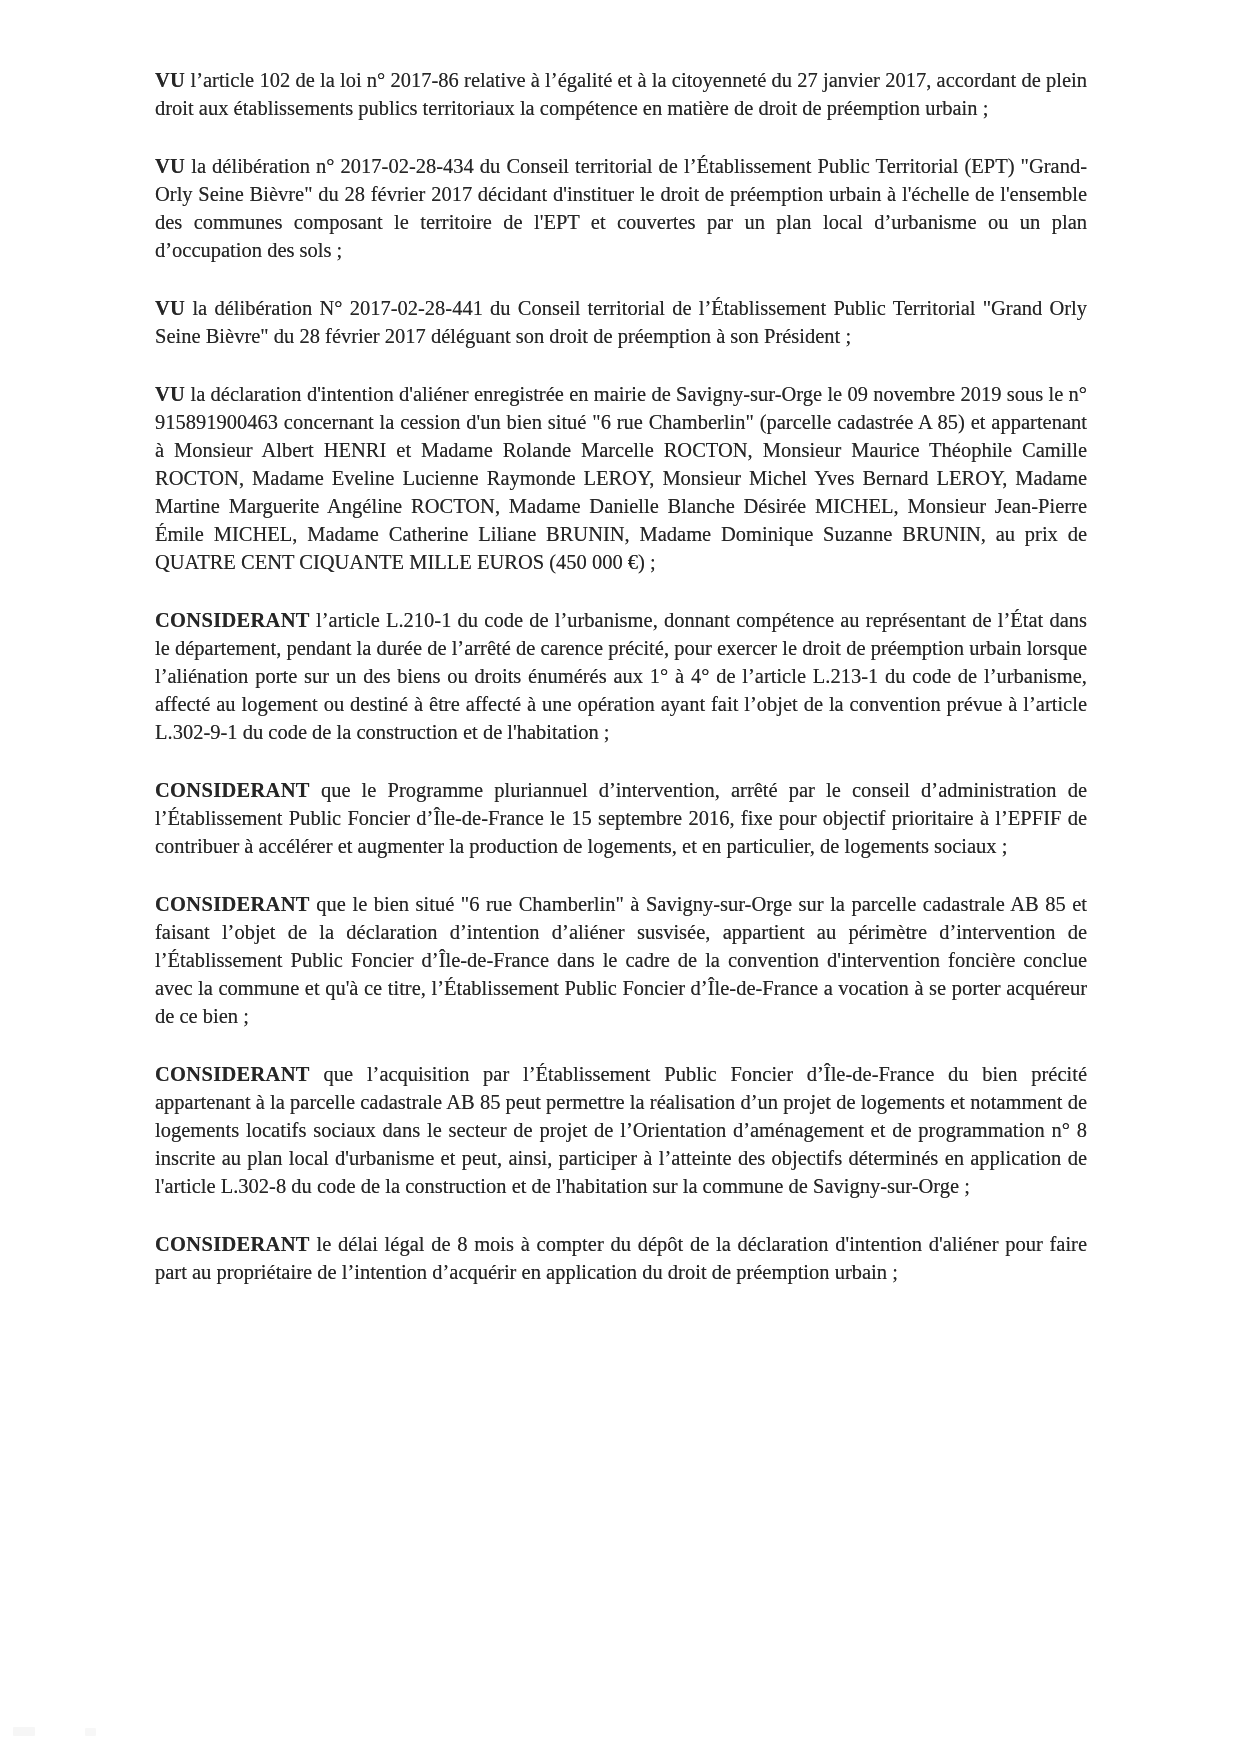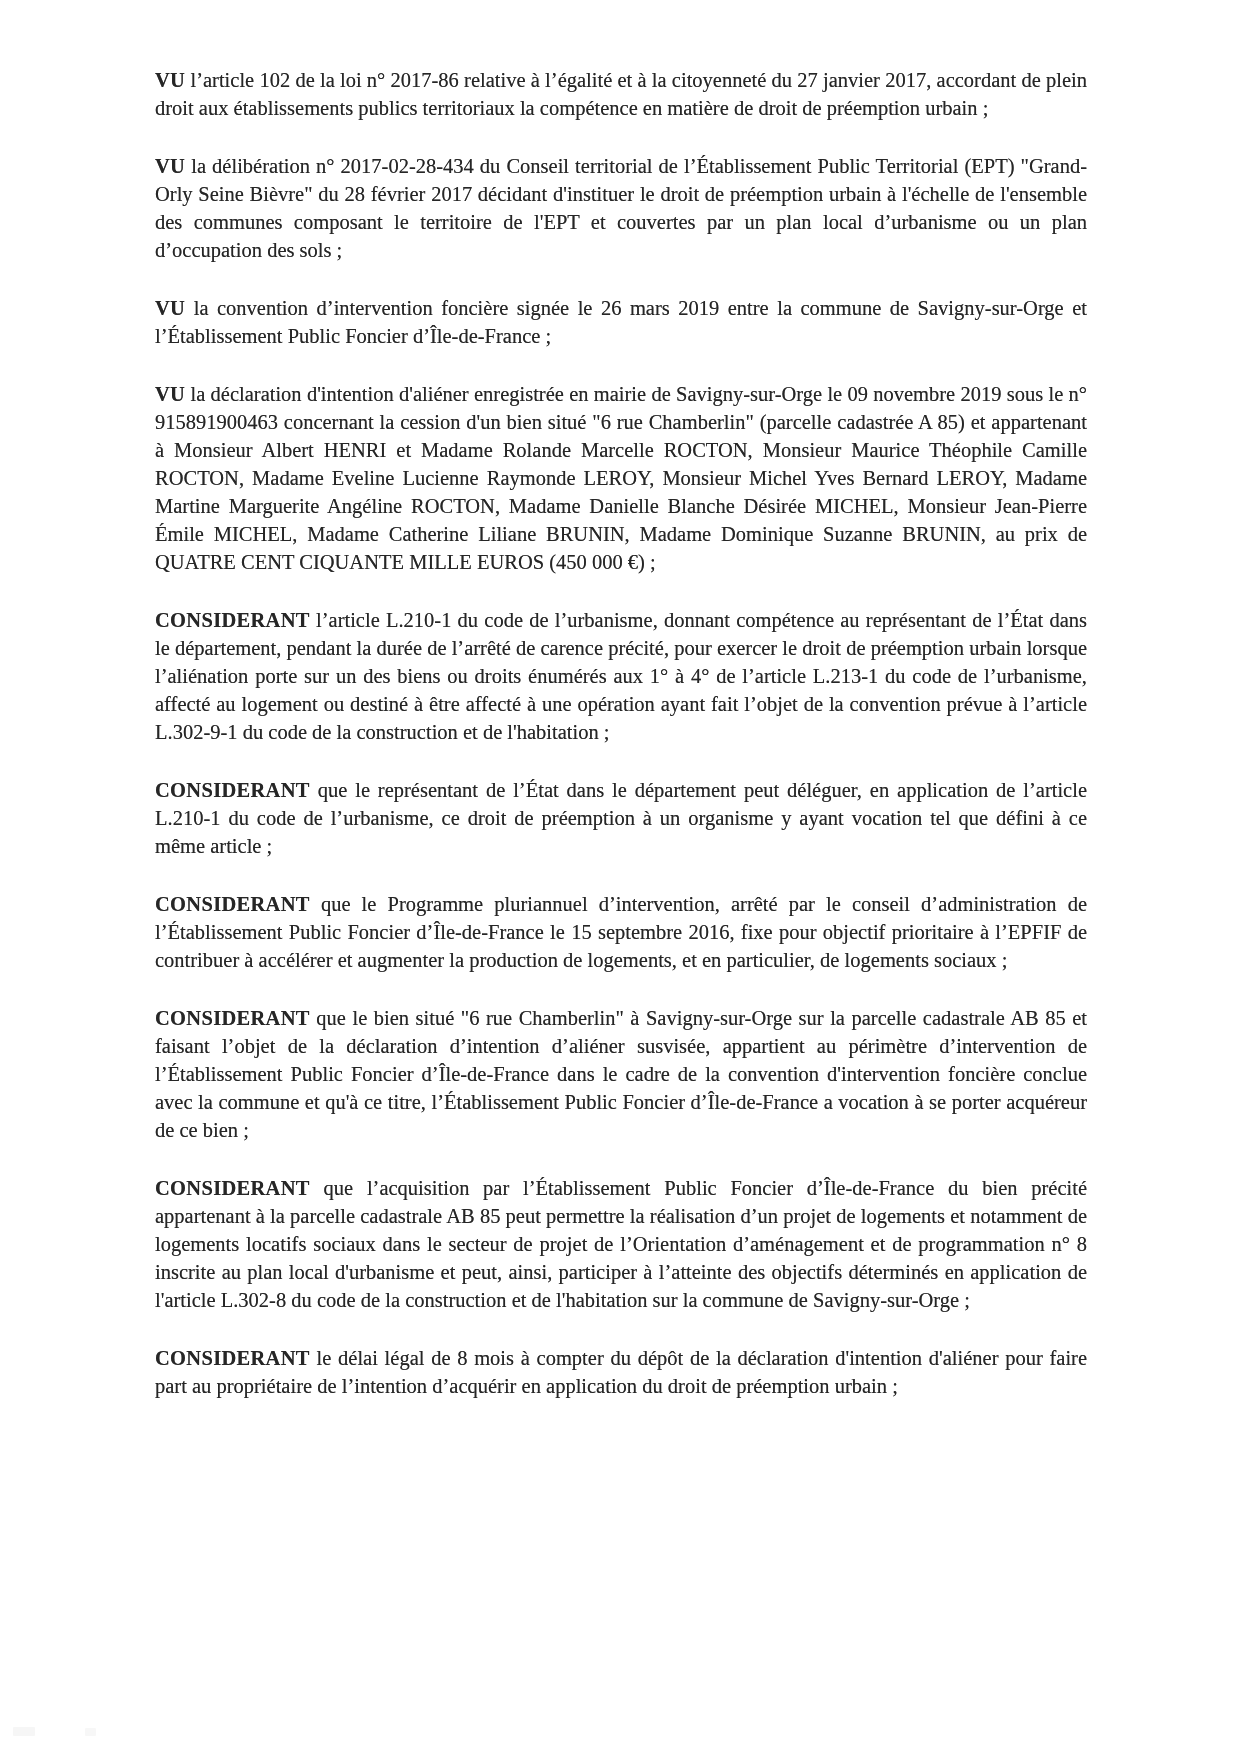--- a/index.html
+++ b/index.html
@@ -56,28 +56,27 @@
 </head>
 <body>
 
 <div class="page">
   <div class="content">
 
     <p><span class="lead">VU</span> <span>l’article 102 de la loi n° 2017-86 relative à l’égalité et à la citoyenneté du 27 janvier 2017, accordant de plein droit aux établissements publics territoriaux la compétence en matière de droit de préemption urbain ;</span></p>
 
     <p><span class="lead">VU</span> <span>la délibération n° 2017-02-28-434 du Conseil territorial de l’Établissement Public Territorial (EPT) "Grand-Orly Seine Bièvre" du 28 février 2017 décidant d'instituer le droit de préemption urbain à l'échelle de l'ensemble des communes composant le territoire de l'EPT et couvertes par un plan local d’urbanisme ou un plan d’occupation des sols ;</span></p>
 
+    <p><span class="lead">VU</span> <span>la délibération N° 2017-02-28-441 du Conseil territorial de l’Établissement Public Territorial "Grand Orly Seine Bièvre" du 28 février 2017 déléguant son droit de préemption à son Président ;</span></p>
 
-    <p><span class="lead">VU</span> <span>la convention d’intervention foncière signée le 26 mars 2019 entre la commune de Savigny-sur-Orge et l’Établissement Public Foncier d’Île-de-France ;</span></p>
 
     <p><span class="lead">VU</span> <span>la déclaration d'intention d'aliéner enregistrée en mairie de Savigny-sur-Orge le 09 novembre 2019 sous le n° 915891900463 concernant la cession d'un bien situé "6 rue Chamberlin" (parcelle cadastrée A 85) et appartenant à Monsieur Albert HENRI et Madame Rolande Marcelle ROCTON, Monsieur Maurice Théophile Camille ROCTON, Madame Eveline Lucienne Raymonde LEROY, Monsieur Michel Yves Bernard LEROY, Madame Martine Marguerite Angéline ROCTON, Madame Danielle Blanche Désirée MICHEL, Monsieur Jean-Pierre Émile MICHEL, Madame Catherine Liliane BRUNIN, Madame Dominique Suzanne BRUNIN, au prix de QUATRE CENT CIQUANTE MILLE EUROS (450 000 €) ;</span></p>
 
     <p><span class="lead">CONSIDERANT</span> <span>l’article L.210-1 du code de l’urbanisme, donnant compétence au représentant de l’État dans le département, pendant la durée de l’arrêté de carence précité, pour exercer le droit de préemption urbain lorsque l’aliénation porte sur un des biens ou droits énumérés aux 1° à 4° de l’article L.213-1 du code de l’urbanisme, affecté au logement ou destiné à être affecté à une opération ayant fait l’objet de la convention prévue à l’article L.302-9-1 du code de la construction et de l'habitation ;</span></p>
 
-    <p><span class="lead">CONSIDERANT</span> <span>que le représentant de l’État dans le département peut déléguer, en application de l’article L.210-1 du code de l’urbanisme, ce droit de préemption à un organisme y ayant vocation tel que défini à ce même article ;</span></p>
 
     <p><span class="lead">CONSIDERANT</span> <span>que le Programme pluriannuel d’intervention, arrêté par le conseil d’administration de l’Établissement Public Foncier d’Île-de-France le 15 septembre 2016, fixe pour objectif prioritaire à l’EPFIF de contribuer à accélérer et augmenter la production de logements, et en particulier, de logements sociaux ;</span></p>
 
     <p><span class="lead">CONSIDERANT</span> <span>que le bien situé "6 rue Chamberlin" à Savigny-sur-Orge sur la parcelle cadastrale AB 85 et faisant l’objet de la déclaration d’intention d’aliéner susvisée, appartient au périmètre d’intervention de l’Établissement Public Foncier d’Île-de-France dans le cadre de la convention d'intervention foncière conclue avec la commune et qu'à ce titre, l’Établissement Public Foncier d’Île-de-France a vocation à se porter acquéreur de ce bien ;</span></p>
 
     <p><span class="lead">CONSIDERANT</span> <span>que l’acquisition par l’Établissement Public Foncier d’Île-de-France du bien précité appartenant à la parcelle cadastrale AB 85 peut permettre la réalisation d’un projet de logements et notamment de logements locatifs sociaux dans le secteur de projet de l’Orientation d’aménagement et de programmation n° 8 inscrite au plan local d'urbanisme et peut, ainsi, participer à l’atteinte des objectifs déterminés en application de l'article L.302-8 du code de la construction et de l'habitation sur la commune de Savigny-sur-Orge ;</span></p>
 
     <p><span class="lead">CONSIDERANT</span> <span>le délai légal de 8 mois à compter du dépôt de la déclaration d'intention d'aliéner pour faire part au propriétaire de l’intention d’acquérir en application du droit de préemption urbain ;</span></p>
 
   </div>

